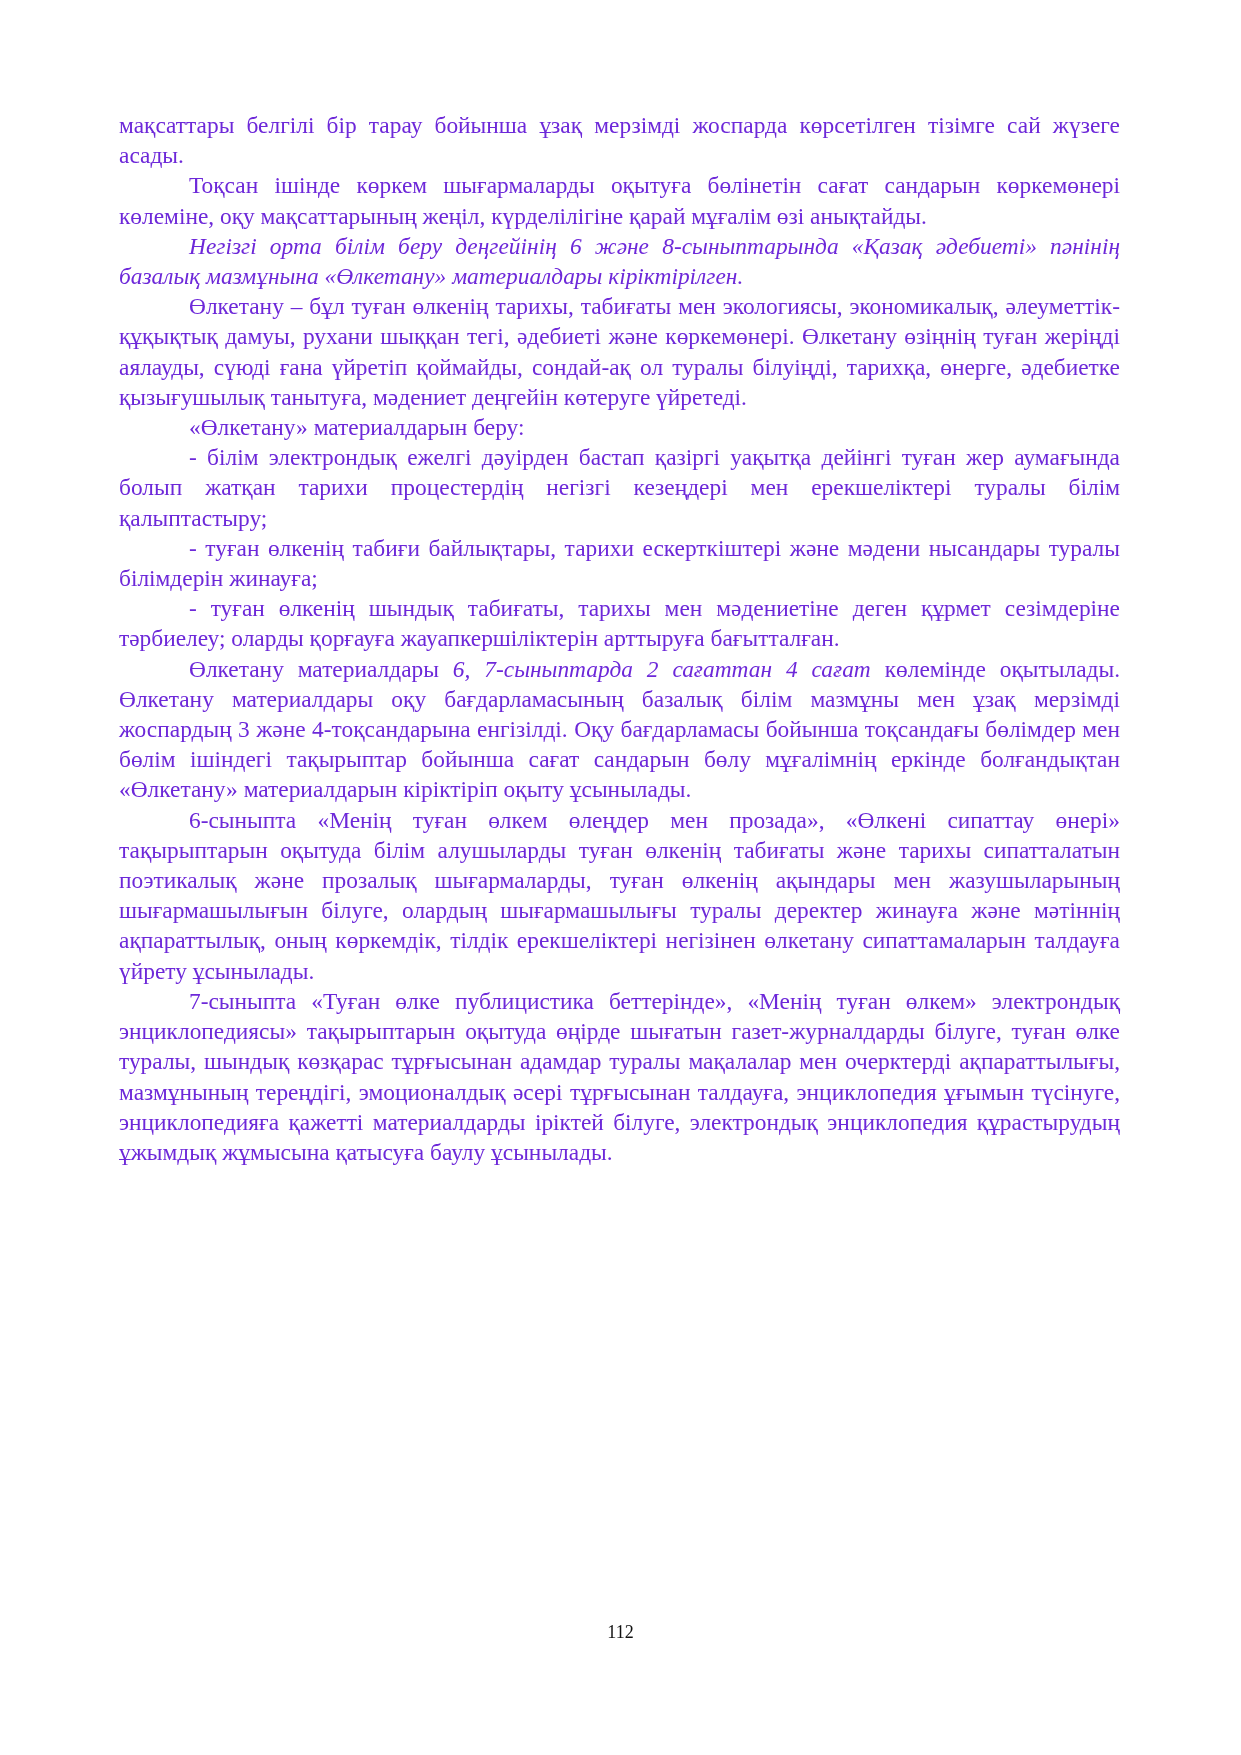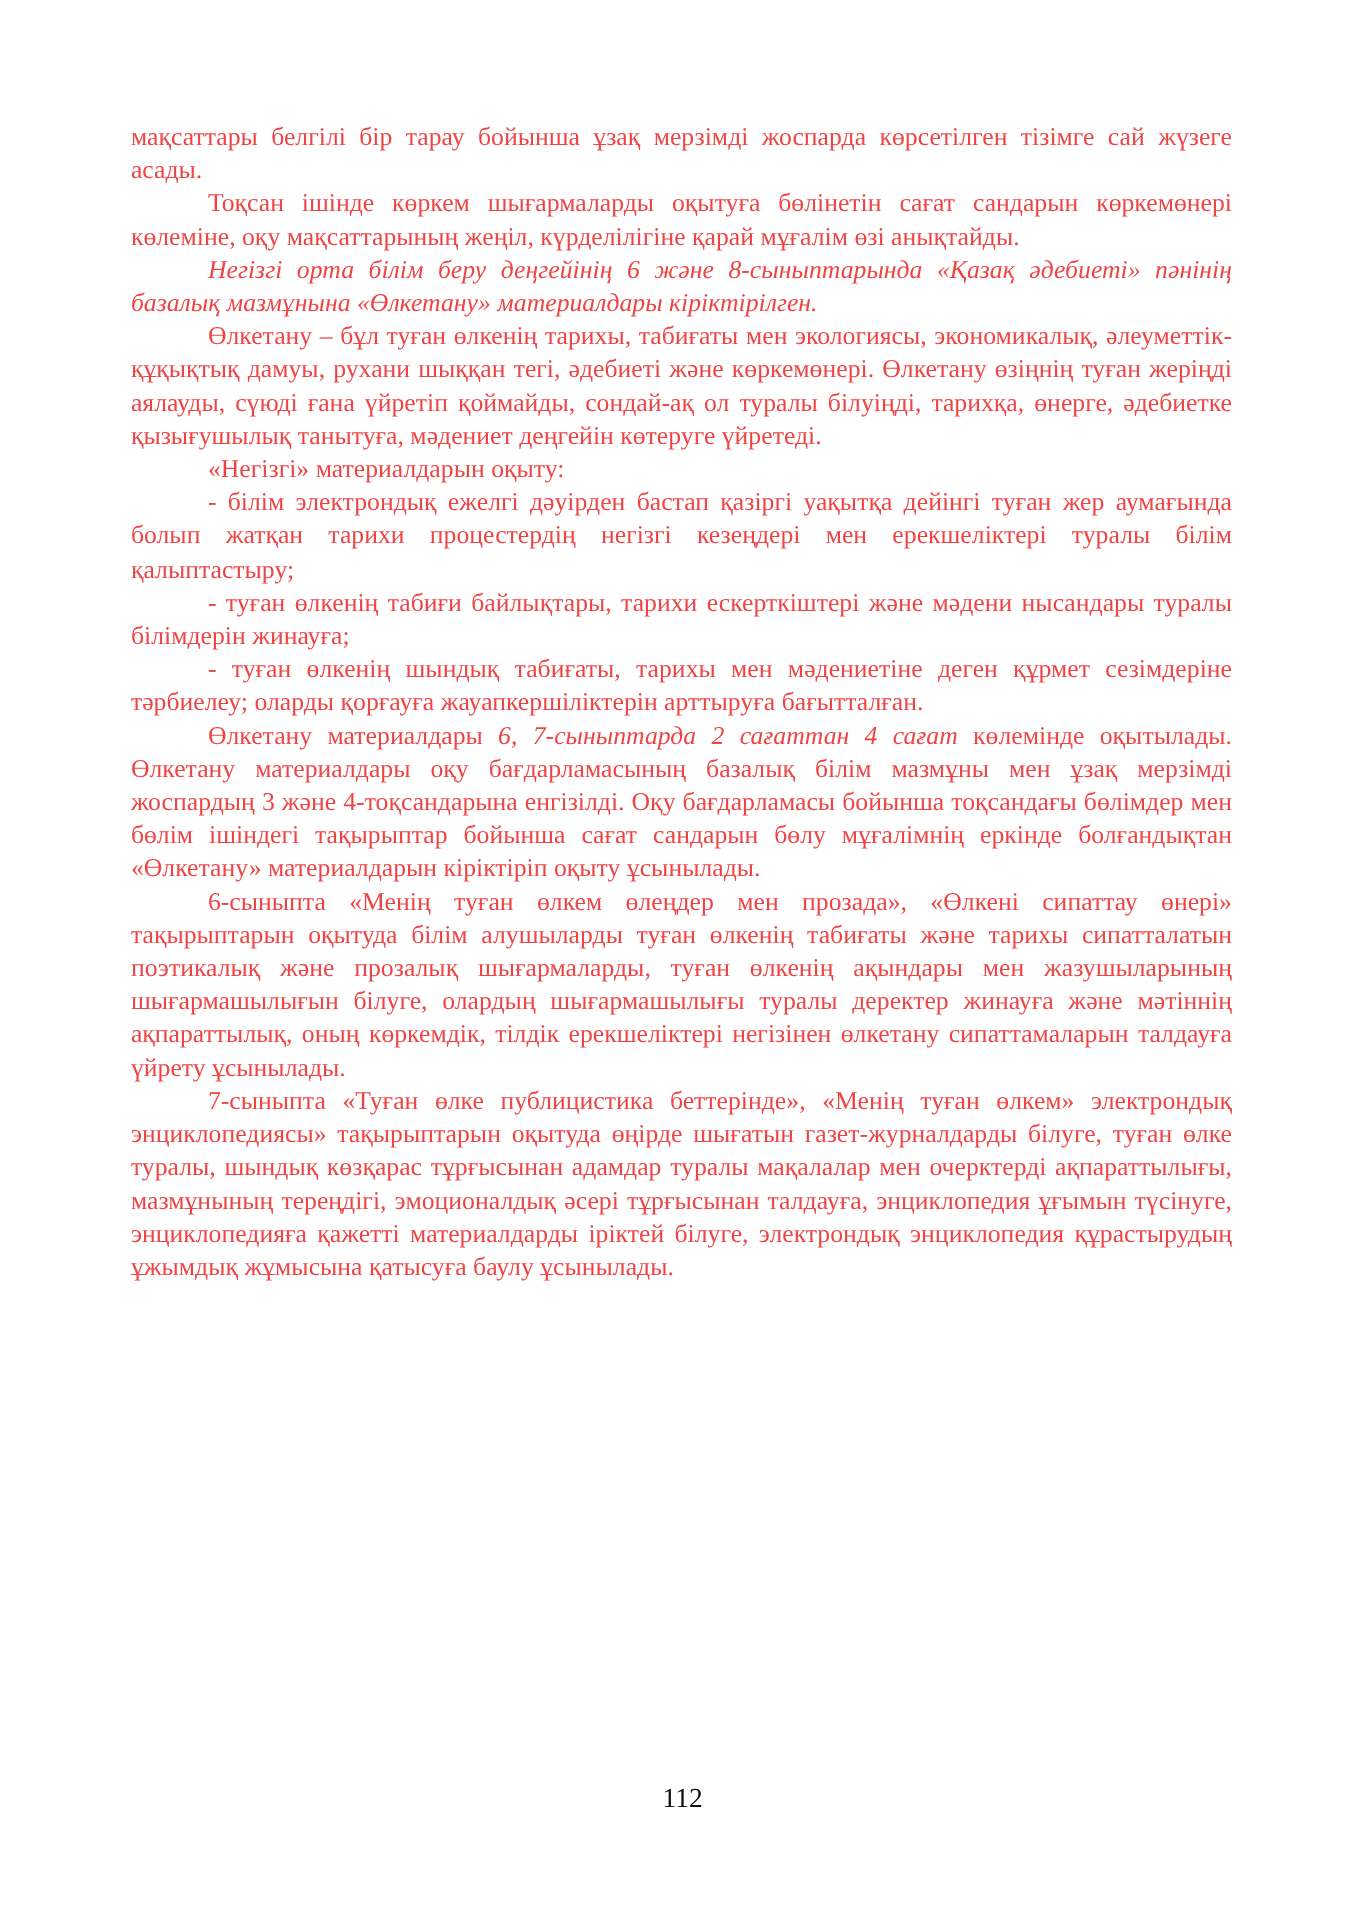--- a/index.html
+++ b/index.html
@@ -14,56 +14,56 @@
       overflow: hidden;
     }
     .page {
       position: absolute;
       left: 119px;
       top: 110px;
       width: 1001px;
       font-family: "Liberation Serif", "DejaVu Serif", serif;
       font-size: 23.4px;
       line-height: 30.2px;
-      color: #ef4444;
+      color: #6d28d9;
     }
     .para {
       margin: 0;
       text-align: justify;
       text-indent: 70px;
     }
     .para.noindent {
       text-indent: 0;
     }
     .it { font-style: italic; }
     .bi { font-style: italic; font-weight: normal; }
     .page-number {
       position: absolute;
       left: 0;
       width: 1241px;
       top: 1622px;
       text-align: center;
       font-family: "Liberation Serif", "DejaVu Serif", serif;
-      font-size: 25px;
+      font-size: 18px;
       color: #111111;
     }
   </style>
 </head>
 <body>
 
 <div class="page">
   <p class="para noindent">мақсаттары белгілі бір тарау бойынша ұзақ мерзімді жоспарда көрсетілген тізімге сай жүзеге асады.</p>
 
   <p class="para">Тоқсан ішінде көркем шығармаларды оқытуға бөлінетін сағат сандарын көркемөнері көлеміне, оқу мақсаттарының жеңіл, күрделілігіне қарай мұғалім өзі анықтайды.</p>
 
   <p class="para"><span class="it">Негізгі орта білім беру деңгейінің 6 және 8-сыныптарында «Қазақ әдебиеті» пәнінің базалық мазмұнына </span><span class="bi">«Өлкетану»</span><span class="it"> материалдары кіріктірілген.</span></p>
 
   <p class="para">Өлкетану – бұл туған өлкенің тарихы, табиғаты мен экологиясы, экономикалық, әлеуметтік-құқықтық дамуы, рухани шыққан тегі, әдебиеті және көркемөнері. Өлкетану өзіңнің туған жеріңді аялауды, сүюді ғана үйретіп қоймайды, сондай-ақ ол туралы білуіңді, тарихқа, өнерге, әдебиетке қызығушылық танытуға, мәдениет деңгейін көтеруге үйретеді.</p>
 
-  <p class="para">«Негізгі» материалдарын оқыту:</p>
+  <p class="para">«Өлкетану» материалдарын беру:</p>
 
   <p class="para">- білім электрондық ежелгі дәуірден бастап қазіргі уақытқа дейінгі туған жер аумағында болып жатқан тарихи процестердің негізгі кезеңдері мен ерекшеліктері туралы білім қалыптастыру;</p>
 
   <p class="para">- туған өлкенің табиғи байлықтары, тарихи ескерткіштері және мәдени нысандары туралы білімдерін жинауға;</p>
 
 
   <p class="para">- туған өлкенің шындық табиғаты, тарихы мен мәдениетіне деген құрмет сезімдеріне тәрбиелеу; оларды қорғауға жауапкершіліктерін арттыруға бағытталған.</p>
 
   <p class="para"><span>Өлкетану материалдары </span><span class="it">6, 7-сыныптарда 2 сағаттан 4 сағат</span><span> көлемінде оқытылады. Өлкетану материалдары оқу бағдарламасының базалық білім мазмұны мен ұзақ мерзімді жоспардың 3 және 4-тоқсандарына енгізілді. Оқу бағдарламасы бойынша тоқсандағы бөлімдер мен бөлім ішіндегі тақырыптар бойынша сағат сандарын бөлу мұғалімнің еркінде болғандықтан «Өлкетану» материалдарын кіріктіріп оқыту ұсынылады.</span></p>
 

